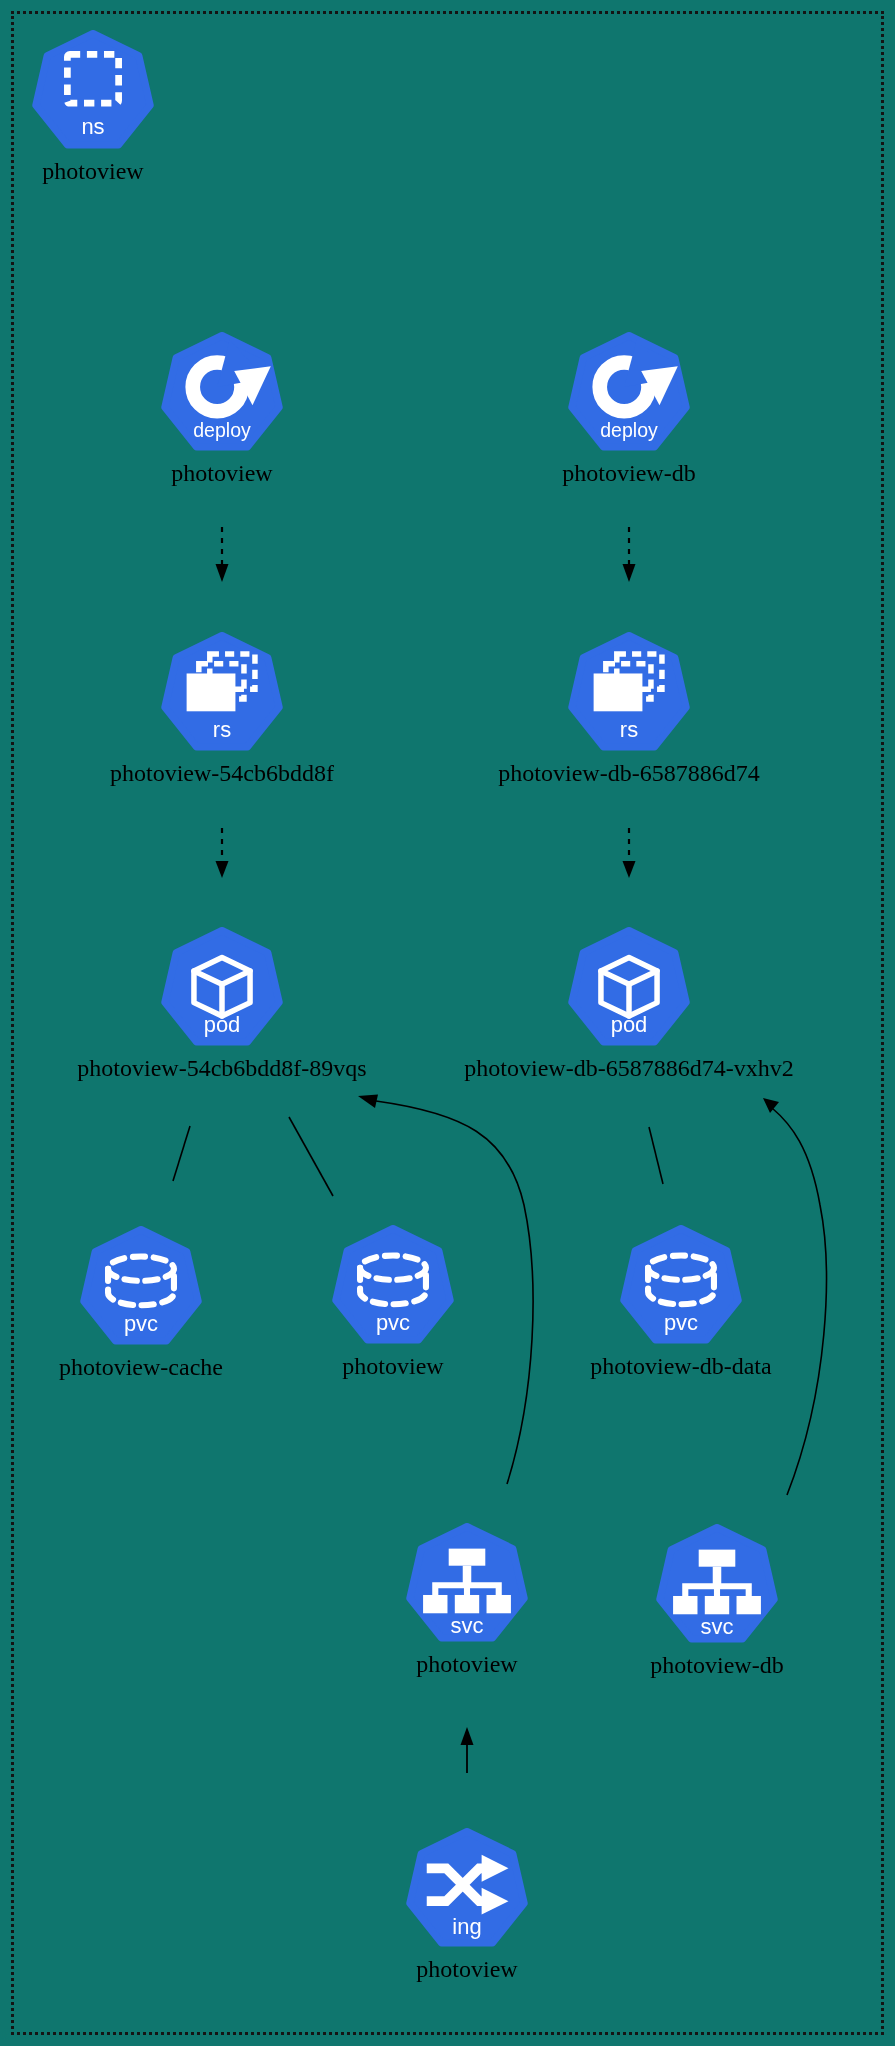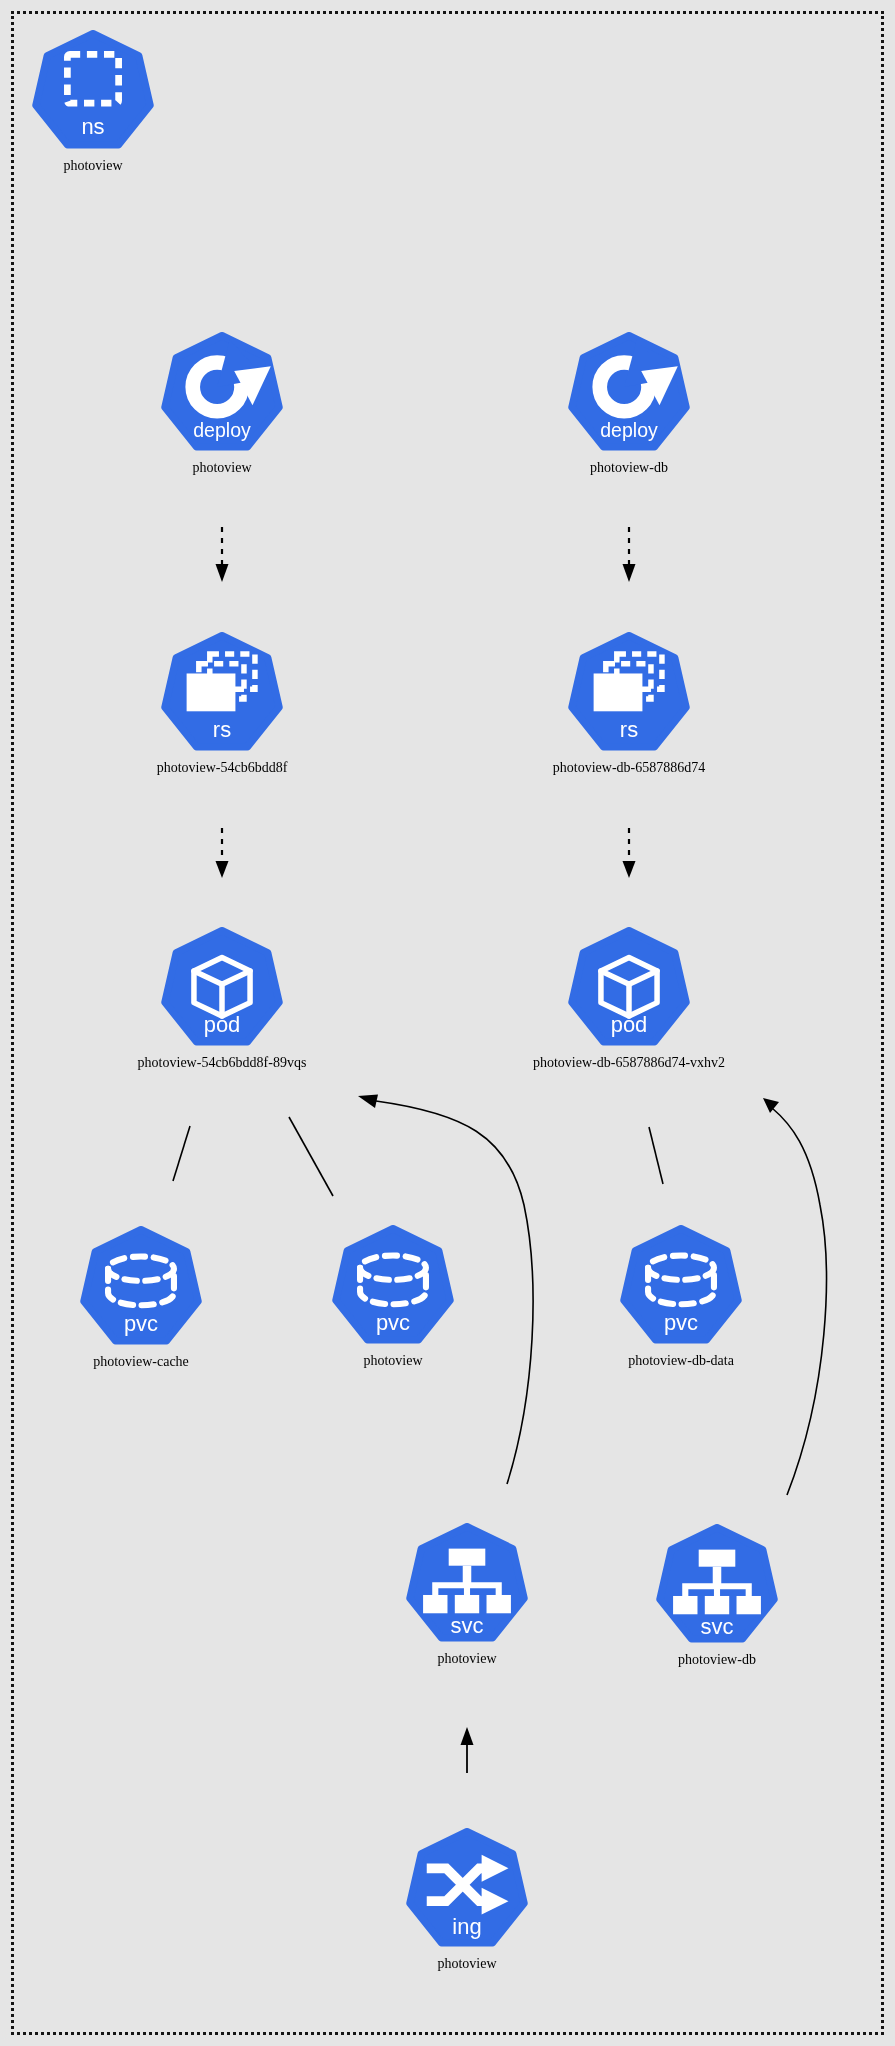--- a/index.html
+++ b/index.html
@@ -1,23 +1,23 @@
 <!DOCTYPE html>
 <html><head>
 <meta charset="utf-8">
 <style>
   html,body{margin:0;padding:0;background:#ffffff;}
-  .canvas{position:relative;width:895px;height:2046px;background:#e5e5e5;overflow:hidden;
+  .canvas{position:relative;width:895px;height:2046px;background:#0f766e;overflow:hidden;
           font-family:"Liberation Serif","DejaVu Serif",serif;}
   .ns-border{position:absolute;left:11px;top:11px;right:11px;bottom:11px;
              border:3px dotted #141414;}
   .edges{position:absolute;left:0;top:0;width:895px;height:2046px;pointer-events:none;}
   .node{position:absolute;width:300px;display:flex;flex-direction:column;align-items:center;}
   .node svg.icon{width:122px;height:122px;display:block;}
-  .node-label{margin-top:6px;text-align:center;font-size:14px;color:#000000;white-space:nowrap;}
+  .node-label{margin-top:6px;text-align:center;font-size:24px;color:#000000;white-space:nowrap;}
   text.kind{font-family:"Liberation Sans","DejaVu Sans",sans-serif;font-size:18px;fill:#ffffff;
             text-anchor:middle;}
   text.kind.small{font-size:16px;}
   .edge-dashed{stroke:#000;stroke-width:2.2;stroke-dasharray:5 6;fill:none;}
   .edge-solid{stroke:#000;stroke-width:1.8;fill:none;}
   .edge-line{stroke:#000;stroke-width:1.6;fill:none;}
   .edge-curve{stroke:#000;stroke-width:1.6;fill:none;}
   .arrowhead{fill:#000;stroke:none;}
 </style>
 </head>

